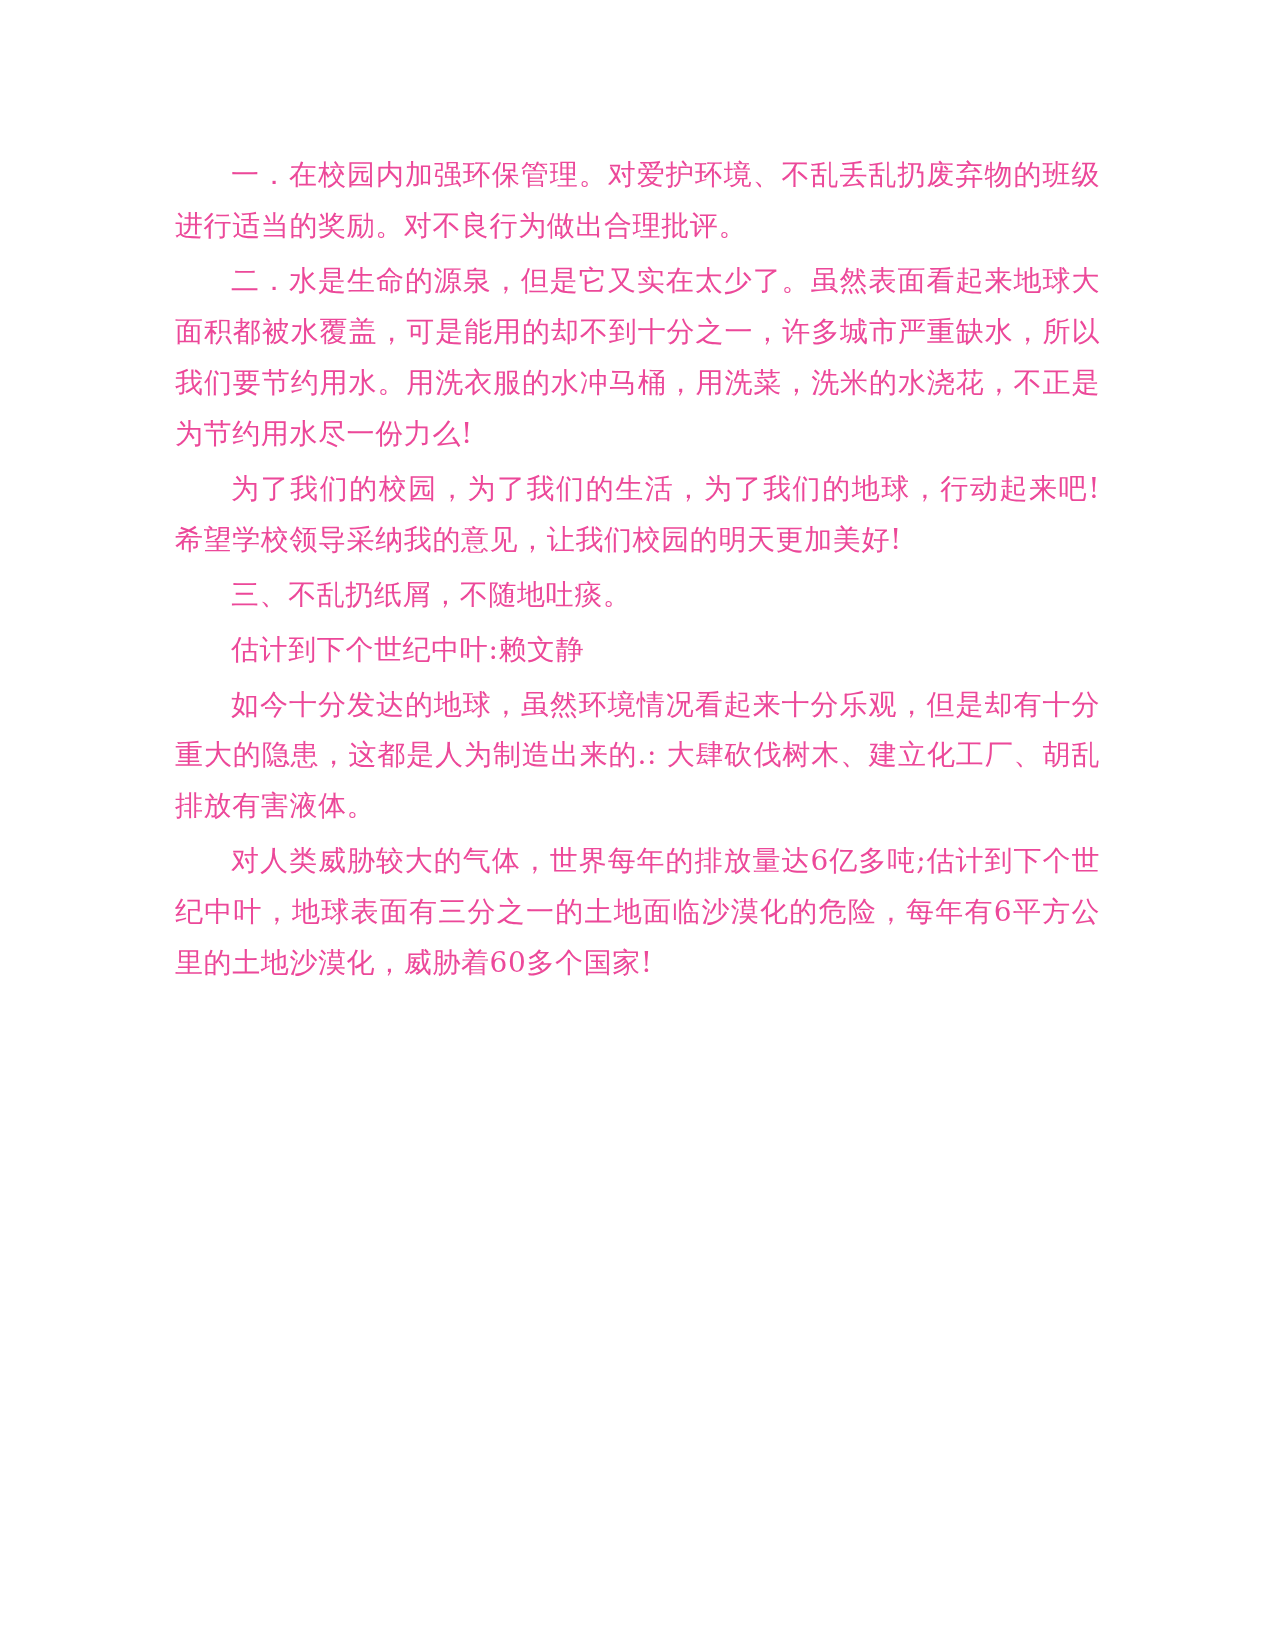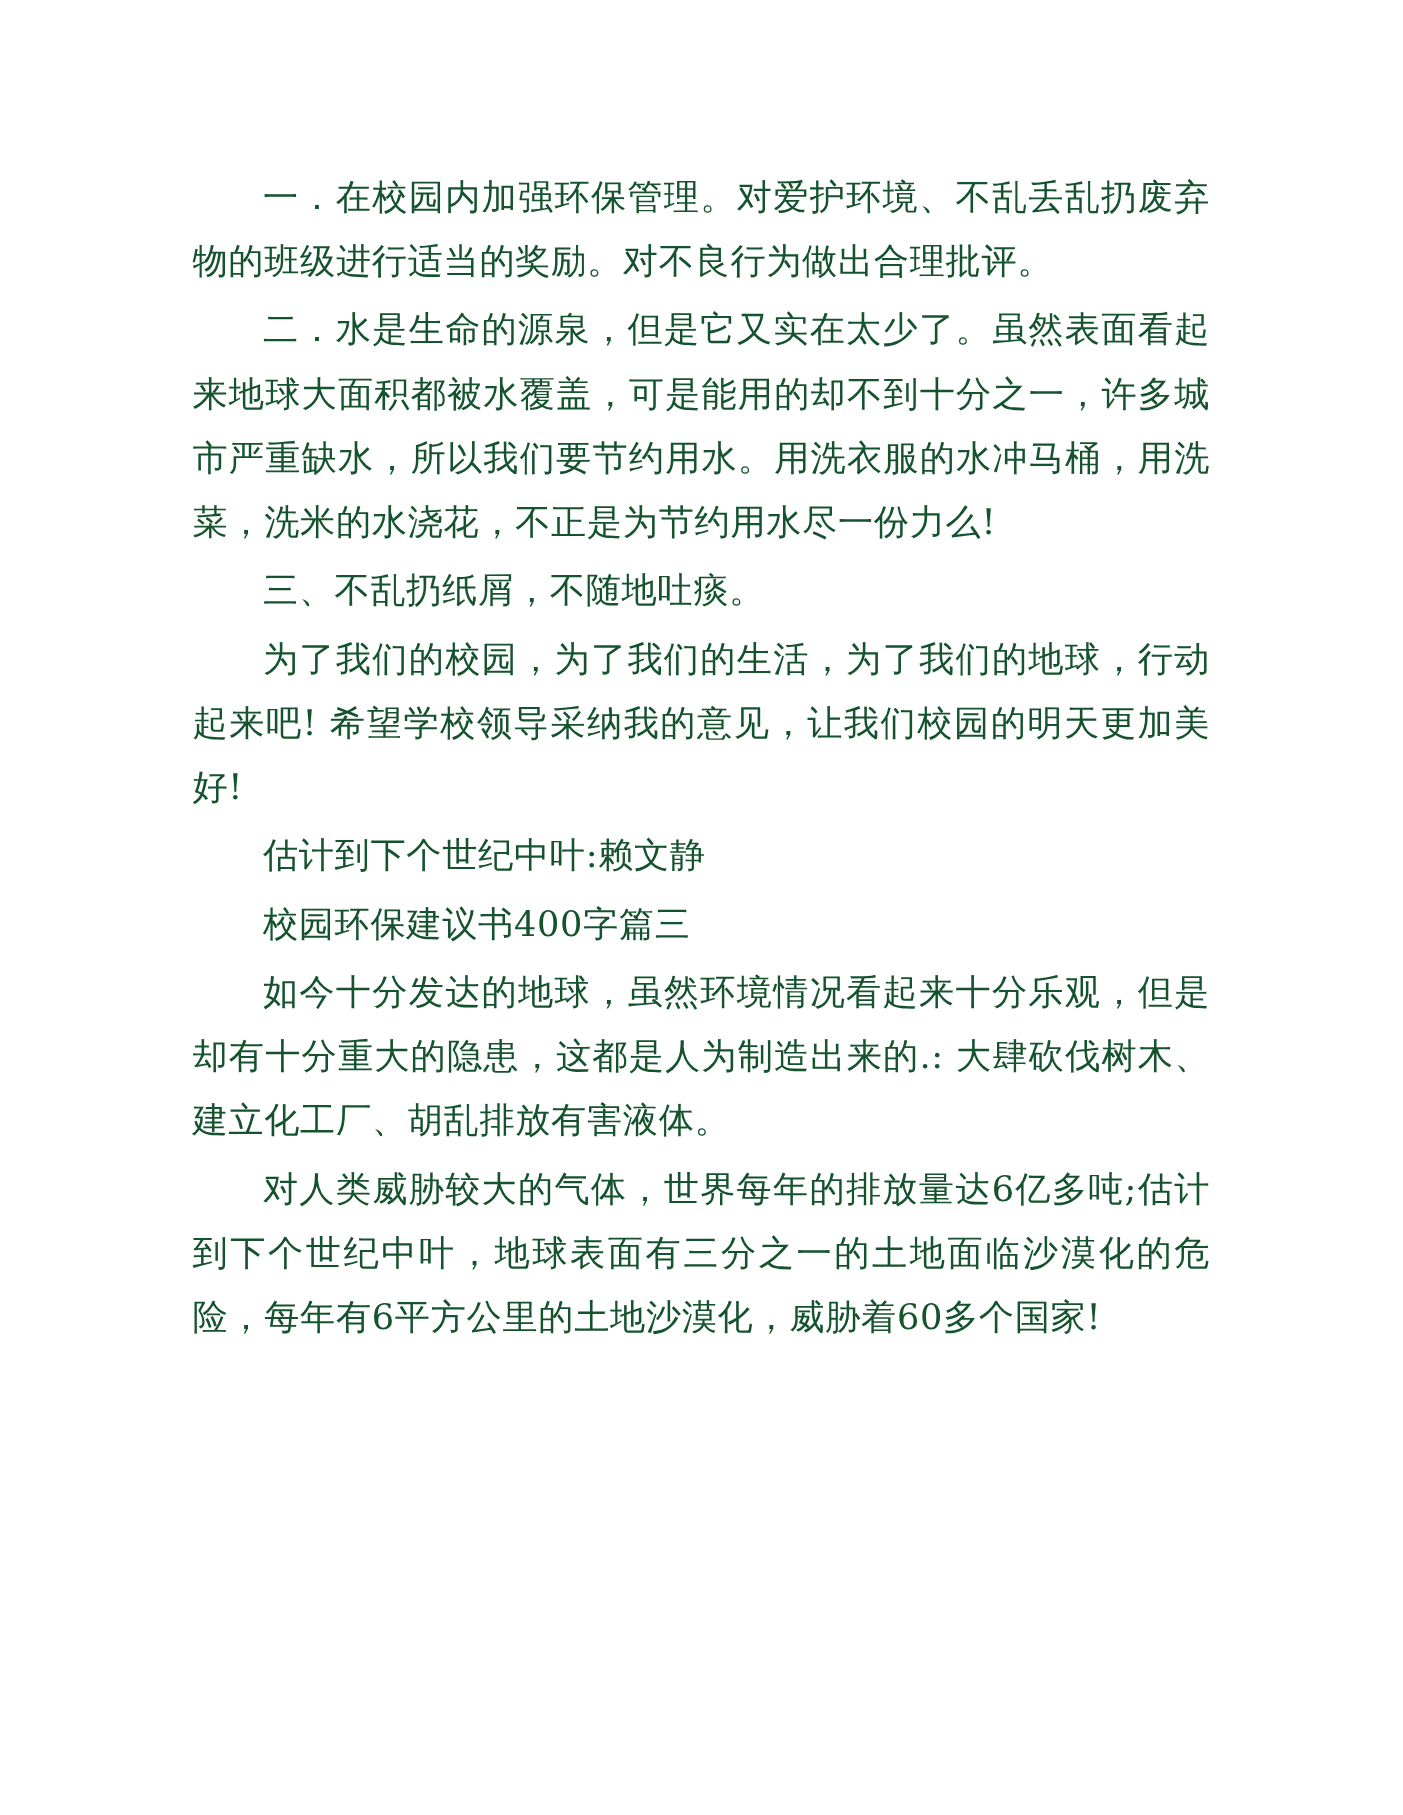--- a/index.html
+++ b/index.html
@@ -14,41 +14,40 @@
     color: #000000;
   }
   .page {
     box-sizing: border-box;
     width: 1275px;
     height: 1650px;
     padding: 150px 175px 60px 175px;
     position: relative;
   }
   .doc-body {
-    font-size: 32px;
+    font-size: 28px;
     line-height: 1.82;
     text-align: justify;
     text-justify: inter-ideograph;
     letter-spacing: 0.6px;
-    color: #14532d;
+    color: #ec4899;
   }
   p {
     margin: 0 0 4px 0;
   }
   .indent {
     text-indent: 2em;
   }
 </style>
 </head>
 <body>
 
 <div class="page">
   <div class="doc-body">
     <p class="indent">一．在校园内加强环保管理。对爱护环境、不乱丢乱扔废弃物的班级进行适当的奖励。对不良行为做出合理批评。</p>
     <p class="indent">二．水是生命的源泉，但是它又实在太少了。虽然表面看起来地球大面积都被水覆盖，可是能用的却不到十分之一，许多城市严重缺水，所以我们要节约用水。用洗衣服的水冲马桶，用洗菜，洗米的水浇花，不正是为节约用水尽一份力么!</p>
+    <p class="indent">为了我们的校园，为了我们的生活，为了我们的地球，行动起来吧! 希望学校领导采纳我的意见，让我们校园的明天更加美好!</p>
     <p class="indent">三、不乱扔纸屑，不随地吐痰。</p>
-    <p class="indent">为了我们的校园，为了我们的生活，为了我们的地球，行动起来吧! 希望学校领导采纳我的意见，让我们校园的明天更加美好!</p>
     <p class="indent">估计到下个世纪中叶:赖文静</p>
-    <p class="indent">校园环保建议书400字篇三</p>
     <p class="indent">如今十分发达的地球，虽然环境情况看起来十分乐观，但是却有十分重大的隐患，这都是人为制造出来的.: 大肆砍伐树木、建立化工厂、胡乱排放有害液体。</p>
     <p class="indent">对人类威胁较大的气体，世界每年的排放量达6亿多吨;估计到下个世纪中叶，地球表面有三分之一的土地面临沙漠化的危险，每年有6平方公里的土地沙漠化，威胁着60多个国家!</p>
   </div>
 </div>
 
 </body></html>

